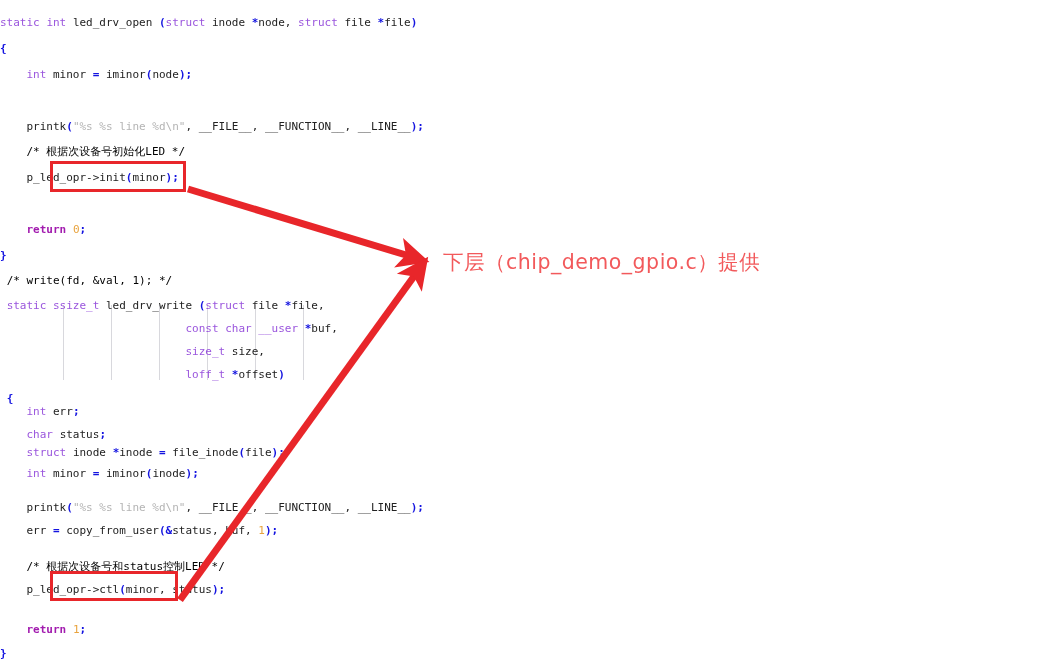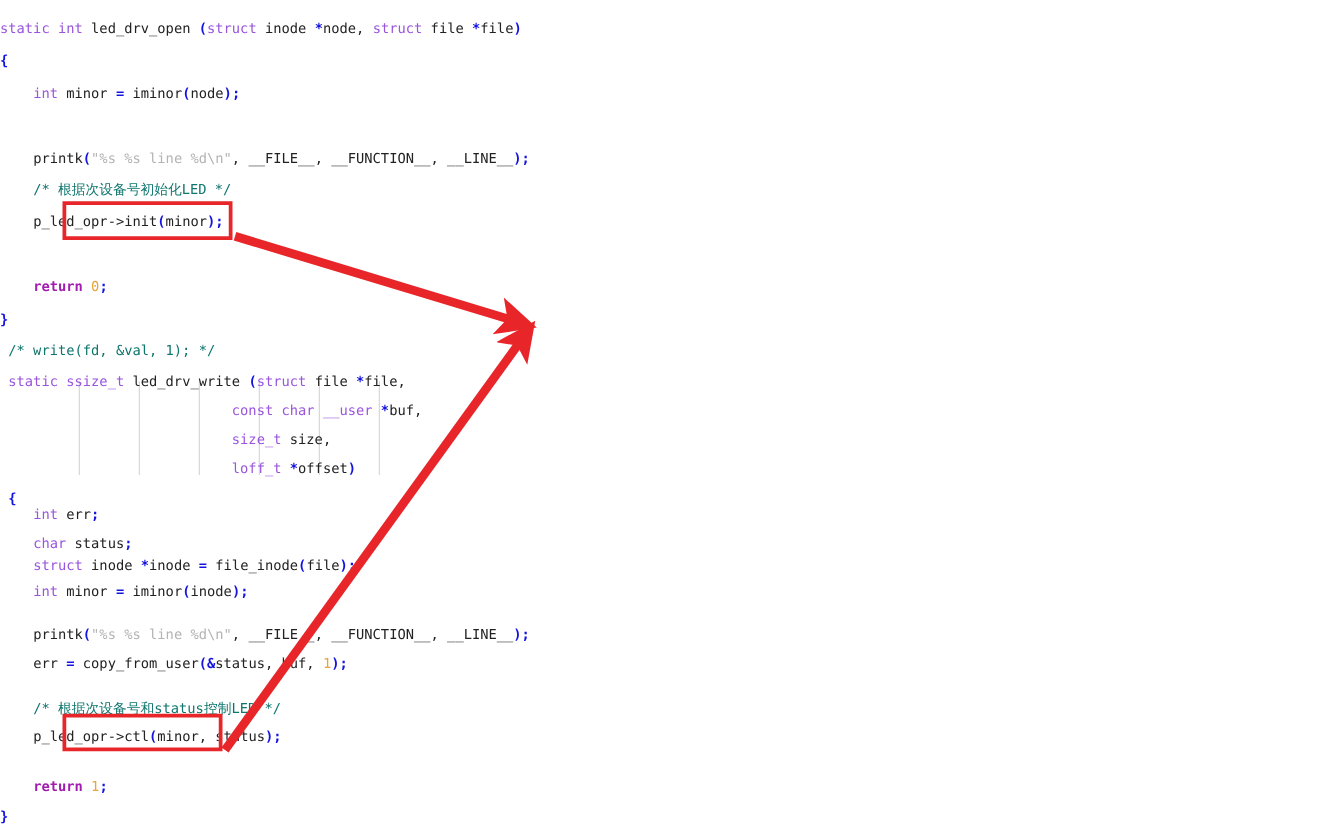--- a/index.html
+++ b/index.html
@@ -34,21 +34,21 @@
     position: absolute;
     left: 0;
     white-space: pre;
   }
 
   
   .kw   { color: #9a55dd; }          
   .kwb  { color: #a21caf; font-weight: bold; }   
   .pun  { color: #1414e0; font-weight: bold; }   
   .str  { color: #b4b4b4; }          
-  .cmt  { color: #0f766e; }          
+  .cmt  { color: #000000; }          
   .num  { color: #e8a33d; }          
   .id   { color: #222222; }
 
   
   .guide {
     position: absolute;
     width: 1px;
     background: #d8d8dd;
     z-index: 1;
   }
@@ -99,14 +99,15 @@
   <svg id="overlay" viewBox="0 0 1060 669">
     <defs>
       <marker id="ah" markerWidth="5" markerHeight="5" refX="2.6" refY="2.5" orient="auto" markerUnits="strokeWidth">
         <path d="M0,0.3 L4.6,2.5 L0,4.7 L1.1,2.5 Z" fill="#e8262a"></path>
       </marker>
     </defs>
     <line id="arr0" stroke="#e8262a" stroke-width="7" marker-end="url(#ah)" x1="188" y1="189" x2="416" y2="258"></line>
     <line id="arr1" stroke="#e8262a" stroke-width="7" marker-end="url(#ah)" x1="180" y1="600" x2="420" y2="268"></line>
   </svg>
 
+  <div id="note" style="left: 443px; top: 248px; color: rgb(242, 89, 91);">下层（chip_demo_gpio.c）提供</div>
 
 </div>
 
 </body></html>

